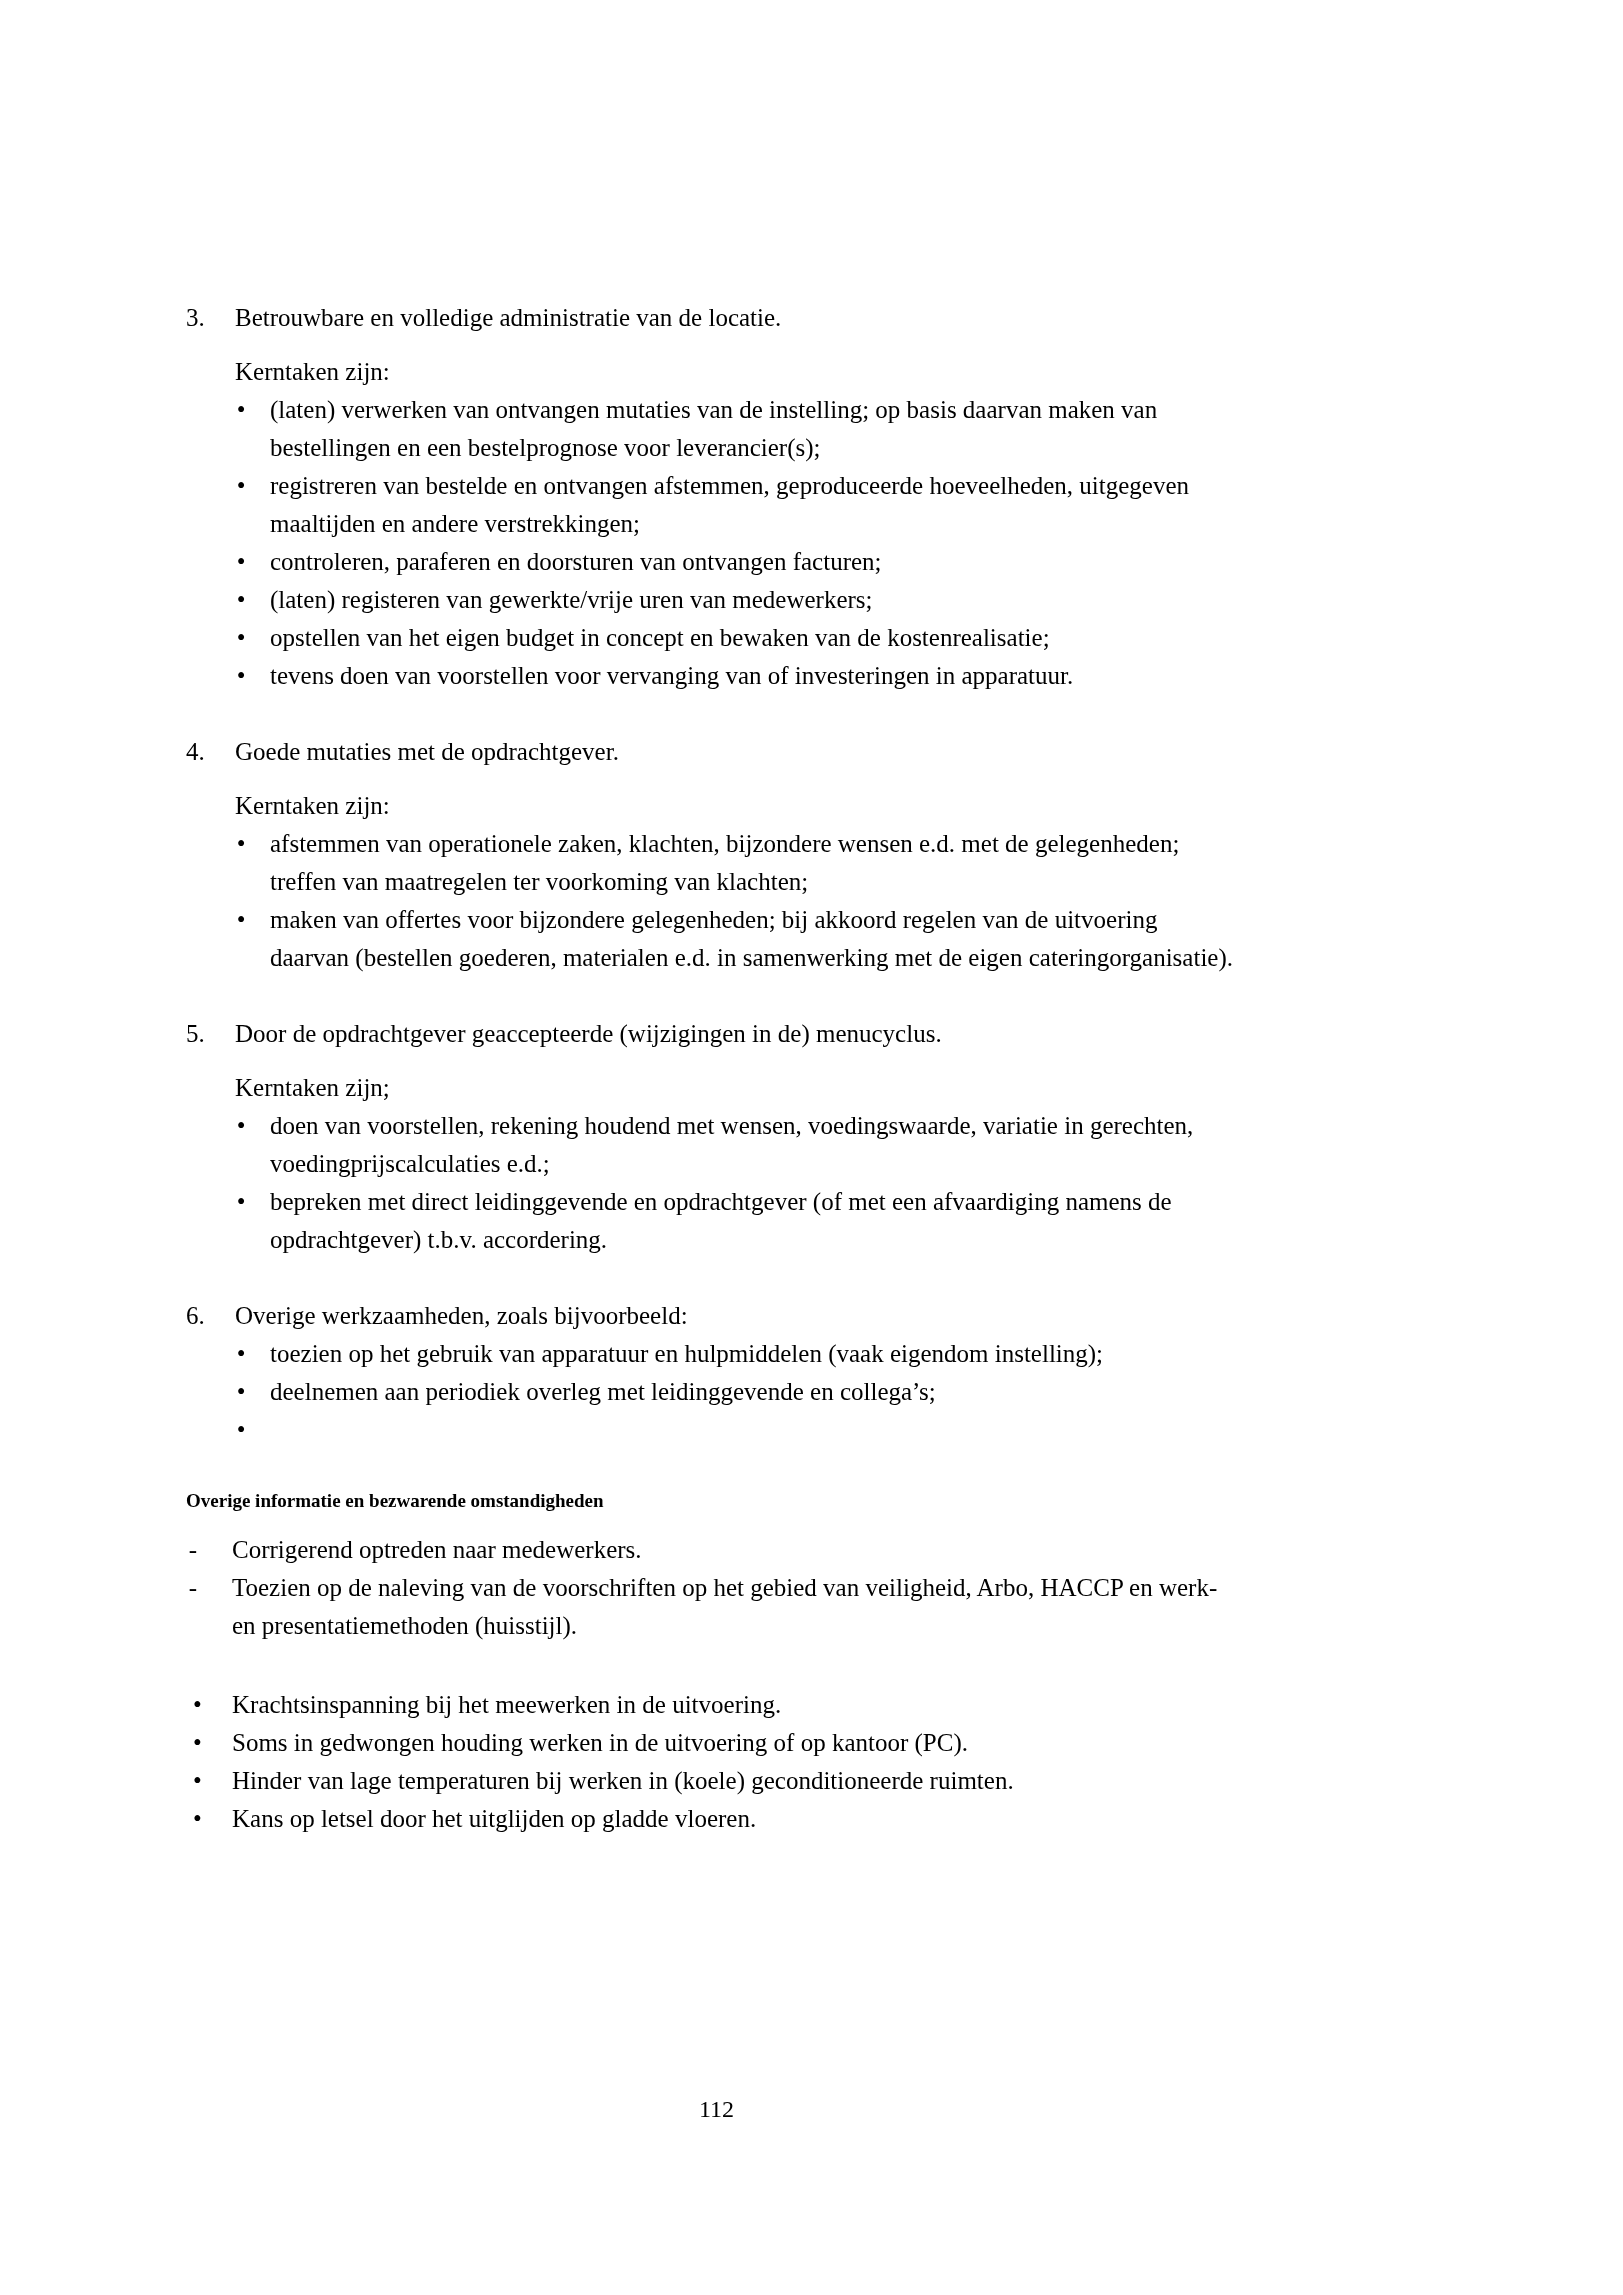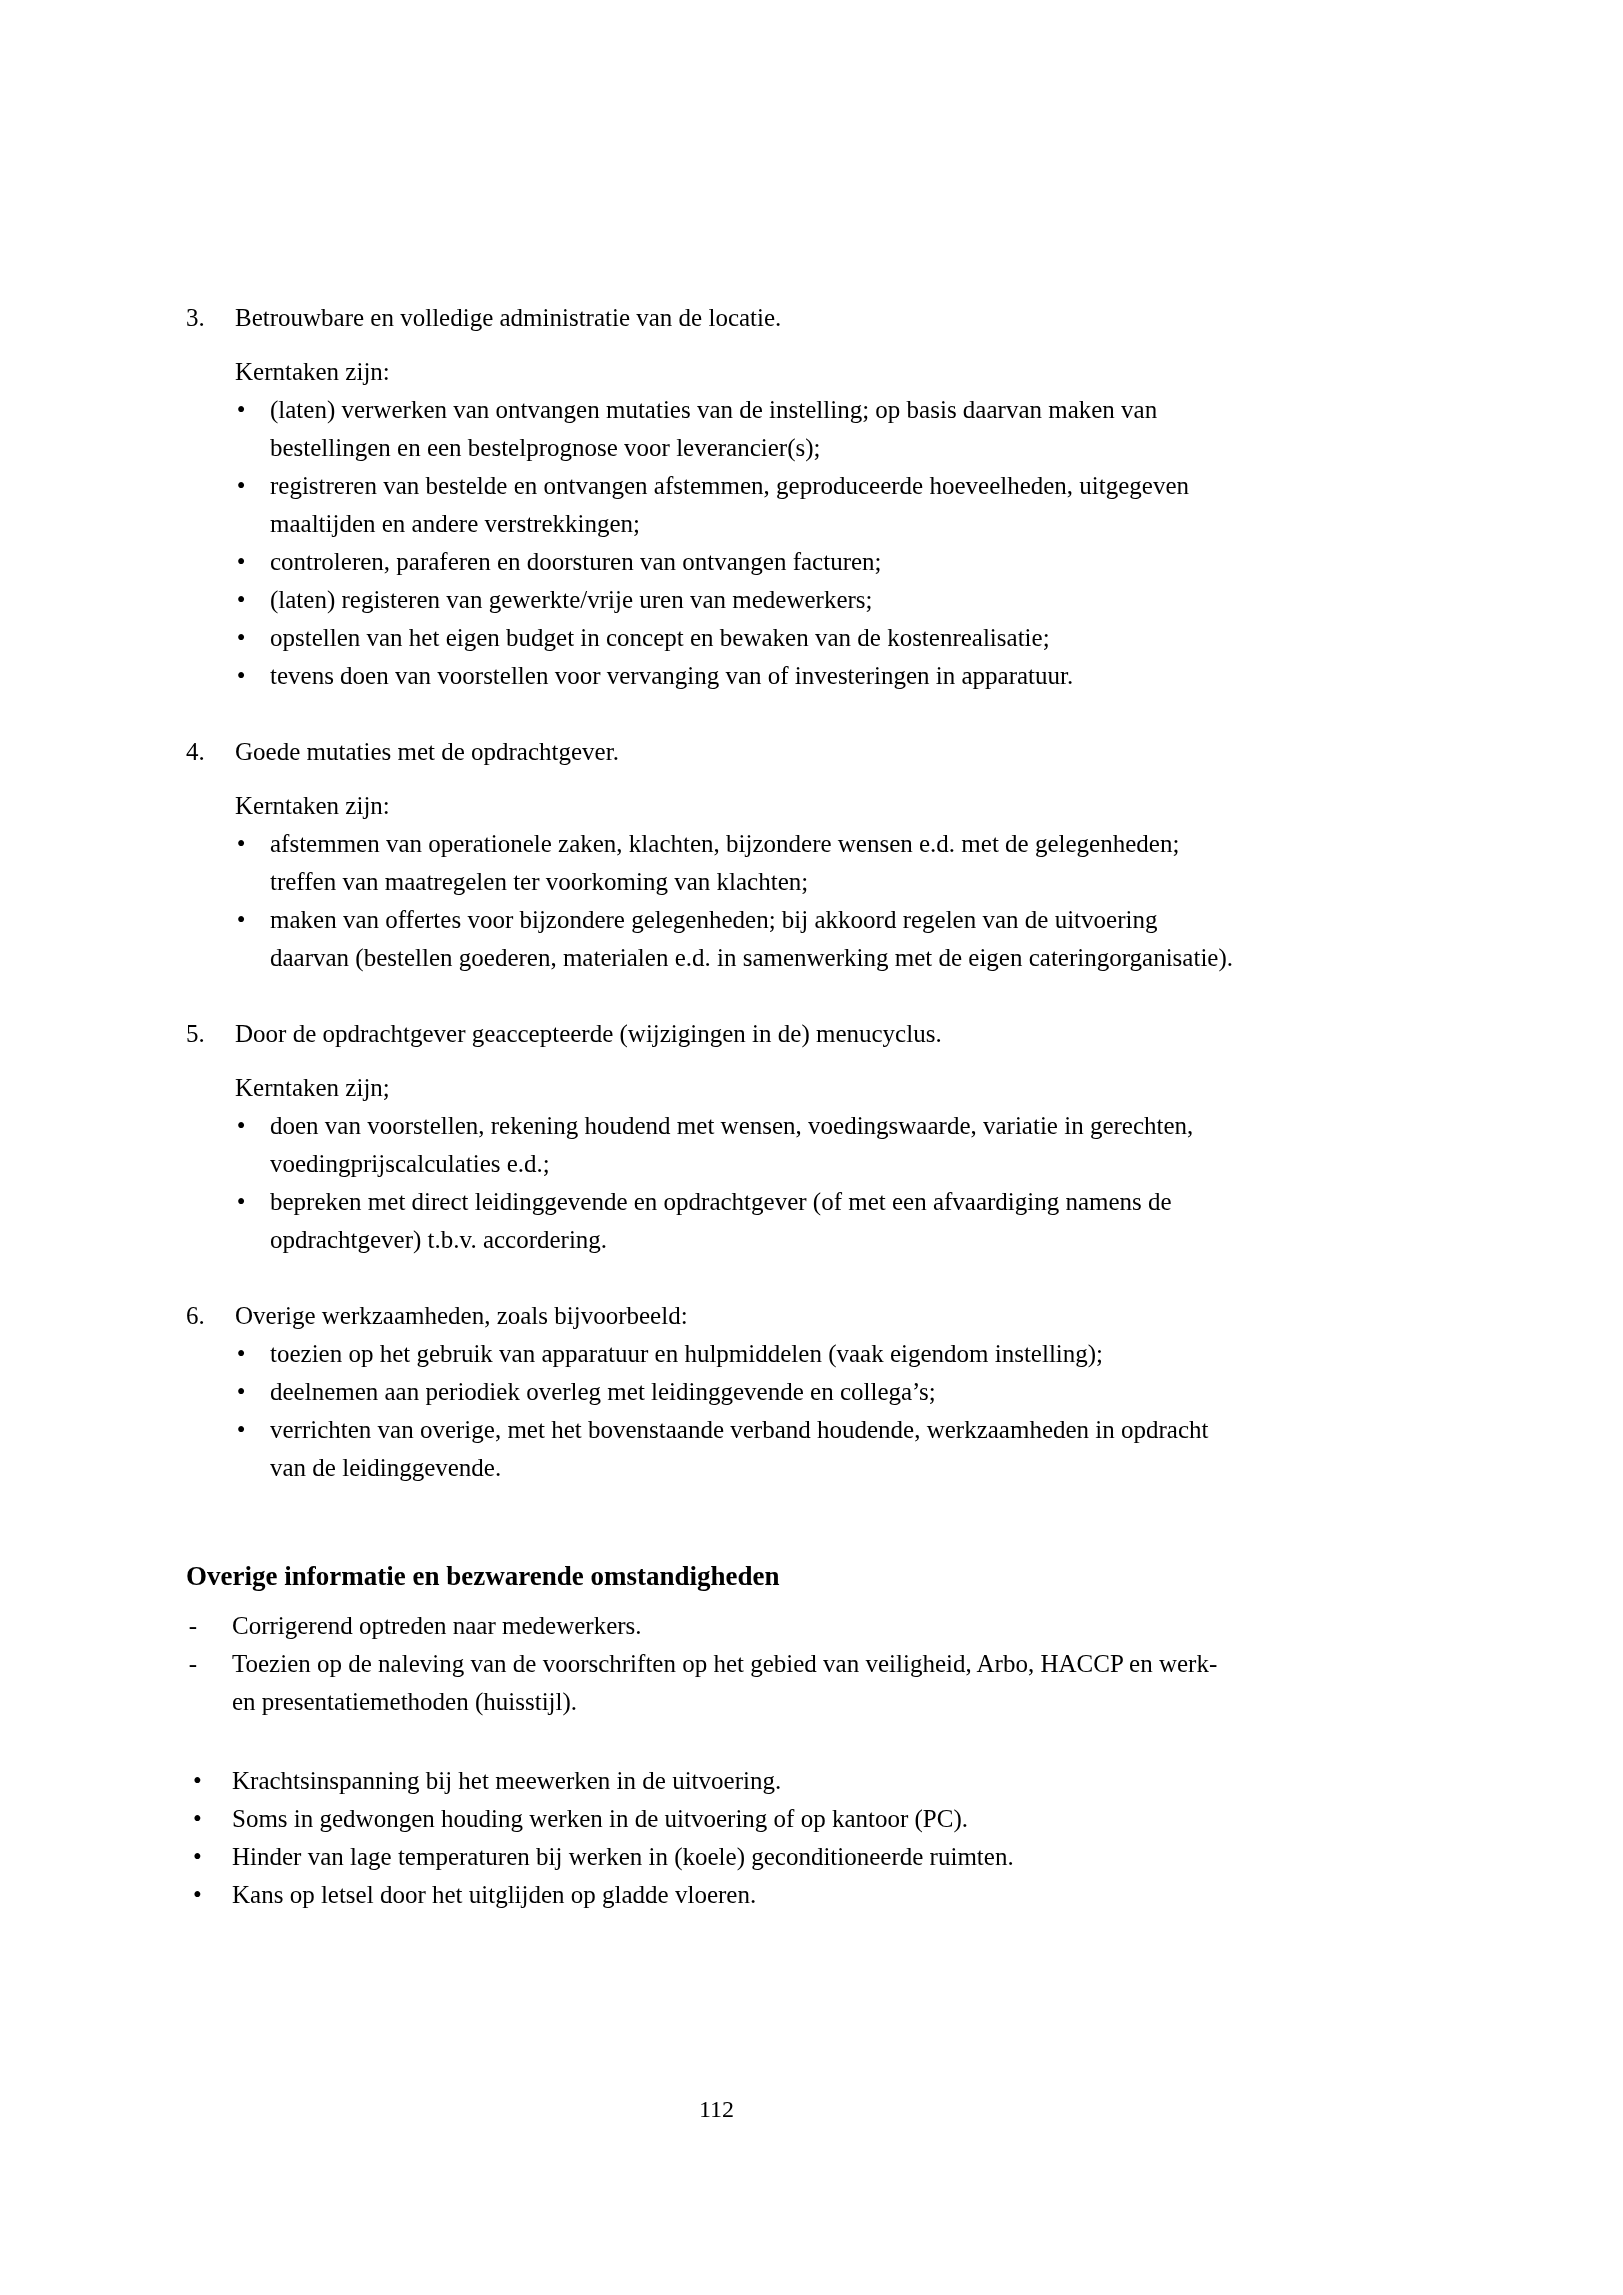--- a/index.html
+++ b/index.html
@@ -23,21 +23,21 @@
   .num-item { position: relative; padding-left: 49px; margin: 0 0 38px 0; }
   .num { position: absolute; left: 0; top: 0; }
   .sec-title { white-space: pre-line; }
   .sec-sub { white-space: pre-line; margin-top: 16px; }
   .blt { position: relative; padding-left: 35px; }
   .blt .bm { position: absolute; left: 1.8px; top: 0; }
   .bt { white-space: pre-line; }
   .other-heading {
     margin-top: 69px;
     font-weight: 700;
-    font-size: 27px;
+    font-size: 19px;
     line-height: 41px;
     white-space: pre-line;
   }
   .dash-list { margin-top: 9.8px; }
   .dash-item { position: relative; padding-left: 46px; }
   .dash-item .dm { position: absolute; left: 2.7px; top: 0; }
   .phys-list { margin-top: 41px; }
   .phys-item { position: relative; padding-left: 46px; }
   .phys-item .bm { position: absolute; left: 7px; top: 0; }
   .pagenum {
@@ -126,22 +126,20 @@
       <div class="blt">
         <span class="bm">•</span>
         <span class="bt">toezien op het gebruik van apparatuur en hulpmiddelen (vaak eigendom instelling);</span>
       </div>
       <div class="blt">
         <span class="bm">•</span>
         <span class="bt">deelnemen aan periodiek overleg met leidinggevende en collega’s;</span>
       </div>
       <div class="blt">
         <span class="bm">•</span>
-        <span class="bt">verrichten van overige, met het bovenstaande verband houdende, werkzaamheden in opdracht
-van de leidinggevende.</span>
       </div>
     </div>
 
     <div class="other-heading">Overige informatie en bezwarende omstandigheden</div>
 
     <div class="dash-list">
       <div class="dash-item">
         <span class="dm">-</span>
         <span class="bt">Corrigerend optreden naar medewerkers.</span>
       </div>

